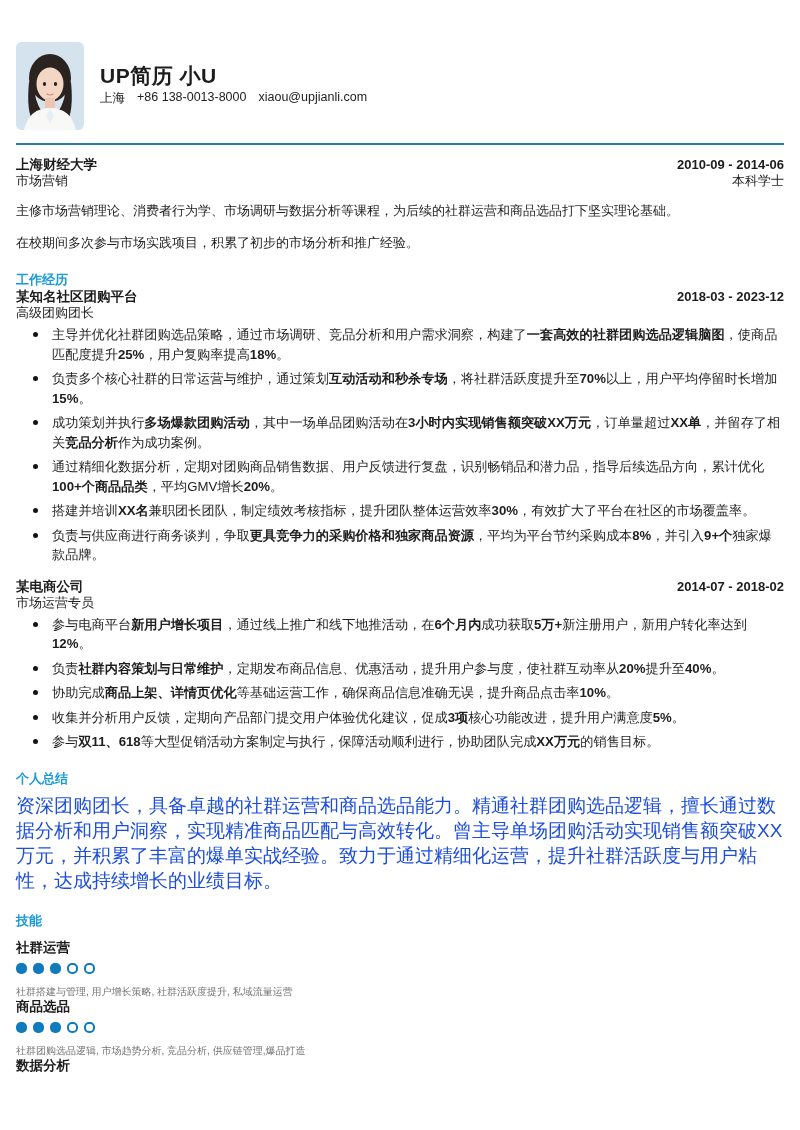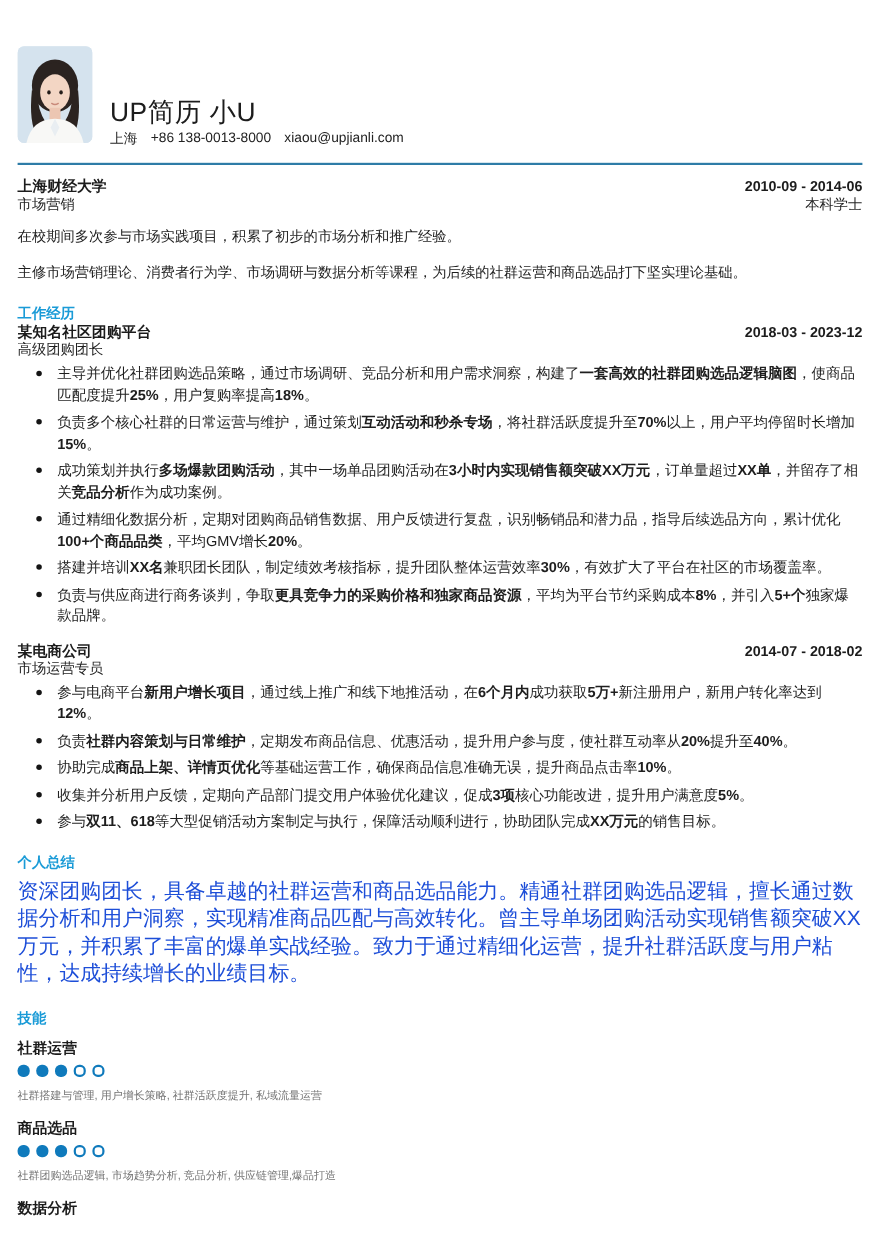--- a/index.html
+++ b/index.html
@@ -14,21 +14,21 @@
     width:800px;height:1130px;overflow:hidden;background:#fff;
     font-family:"Liberation Sans","DejaVu Sans",sans-serif;
     color:var(--ink);
   }
   .page{padding:0 16px;}
   
   .header{display:flex;padding-top:42px;}
   .photo{width:68px;height:88px;border-radius:6px;overflow:hidden;flex:none;background:#d9e5ef;}
   .photo svg{display:block;width:100%;height:100%;}
   .id-block{margin-left:16px;padding-top:20px;}
-  .name{font-size:24px;font-weight:normal;letter-spacing:.5px;margin-top:24px;}
+  .name{font-size:21px;font-weight:bold;letter-spacing:.5px;}
   .contact{display:flex;gap:12px;font-size:12.5px;color:#222;}
   .divider{border-top:2px solid var(--divider);margin-top:13px;}
   
   .sec-title{color:var(--accent);font-weight:bold;font-size:13px;line-height:15px;}
   .section{margin-top:0;}
   .mt-edu{margin-top:12px;}
   .mt-work{margin-top:19px;}
   .mt-sum{margin-top:19px;}
   .mt-skill{margin-top:20px;}
   .entry{margin-top:2px;}
@@ -47,21 +47,21 @@
     font-size:13.2px;line-height:19.5px;color:#1e1e1e;
   }
   ul.bullets li::before{
     content:"";position:absolute;left:17px;top:7px;width:5px;height:5px;
     border-radius:50%;background:#141414;
   }
   b{font-weight:bold;}
   
   .summary-text{font-size:19px;line-height:25px;margin-top:7px;color:#1d4ed8;}
   
-  .skill{margin-top:14px;}
+  .skill{}
   .skill:first-of-type{margin-top:12px;}
   .skill-name{font-weight:bold;font-size:13.5px;line-height:16px;}
   .dots{display:flex;gap:6px;margin-top:7px;}
   .dot{width:11px;height:11px;border-radius:45%;background:var(--dot);}
   .dot.empty{background:#fff;border:2.5px solid var(--dot);}
   .skill-desc{font-size:10px;line-height:15px;margin-top:10px;color:#737373;}
 </style>
 </head>
 <body>
 
@@ -102,22 +102,22 @@
   <div class="entry">
     <div class="row">
       <span class="entry-title">上海财经大学</span>
       <span class="entry-date">2010-09 - 2014-06</span>
     </div>
     <div class="sub-row">
       <span class="entry-sub">市场营销</span>
       <span class="entry-sub-right">本科学士</span>
     </div>
     <div>
+            <p class="para first">主修市场营销理论、消费者行为学、市场调研与数据分析等课程，为后续的社群运营和商品选品打下坚实理论基础。</p>
             <p class="para">在校期间多次参与市场实践项目，积累了初步的市场分析和推广经验。</p>
-            <p class="para first">主修市场营销理论、消费者行为学、市场调研与数据分析等课程，为后续的社群运营和商品选品打下坚实理论基础。</p>
           </div>
   </div>
 </div>
   </div>
 
   <div class="section mt-work">
     <div class="sec-title">工作经历</div>
     <div id="work-entries">
   <div class="entry">
     <div class="row">
@@ -126,21 +126,21 @@
     </div>
     <div class="sub-row">
       <span class="entry-sub">高级团购团长</span>
     </div>
     <ul class="bullets">
             <li>主导并优化社群团购选品策略，通过市场调研、竞品分析和用户需求洞察，构建了<b>一套高效的社群团购选品逻辑脑图</b>，使商品匹配度提升<b>25%</b>，用户复购率提高<b>18%</b>。</li>
             <li>负责多个核心社群的日常运营与维护，通过策划<b>互动活动和秒杀专场</b>，将社群活跃度提升至<b>70%</b>以上，用户平均停留时长增加<b>15%</b>。</li>
             <li>成功策划并执行<b>多场爆款团购活动</b>，其中一场单品团购活动在<b>3小时内实现销售额突破XX万元</b>，订单量超过<b>XX单</b>，并留存了相关<b>竞品分析</b>作为成功案例。</li>
             <li>通过精细化数据分析，定期对团购商品销售数据、用户反馈进行复盘，识别畅销品和潜力品，指导后续选品方向，累计优化<b>100+个商品品类</b>，平均GMV增长<b>20%</b>。</li>
             <li>搭建并培训<b>XX名</b>兼职团长团队，制定绩效考核指标，提升团队整体运营效率<b>30%</b>，有效扩大了平台在社区的市场覆盖率。</li>
-            <li>负责与供应商进行商务谈判，争取<b>更具竞争力的采购价格和独家商品资源</b>，平均为平台节约采购成本<b>8%</b>，并引入<b>5+个</b>独家爆款品牌。</li>
+            <li>负责与供应商进行商务谈判，争取<b>更具竞争力的采购价格和独家商品资源</b>，平均为平台节约采购成本<b>8%</b>，并引入<b>9+个</b>独家爆款品牌。</li>
           </ul>
   </div>
 
   <div class="entry">
     <div class="row">
       <span class="entry-title">某电商公司</span>
       <span class="entry-date">2014-07 - 2018-02</span>
     </div>
     <div class="sub-row">
       <span class="entry-sub">市场运营专员</span>

